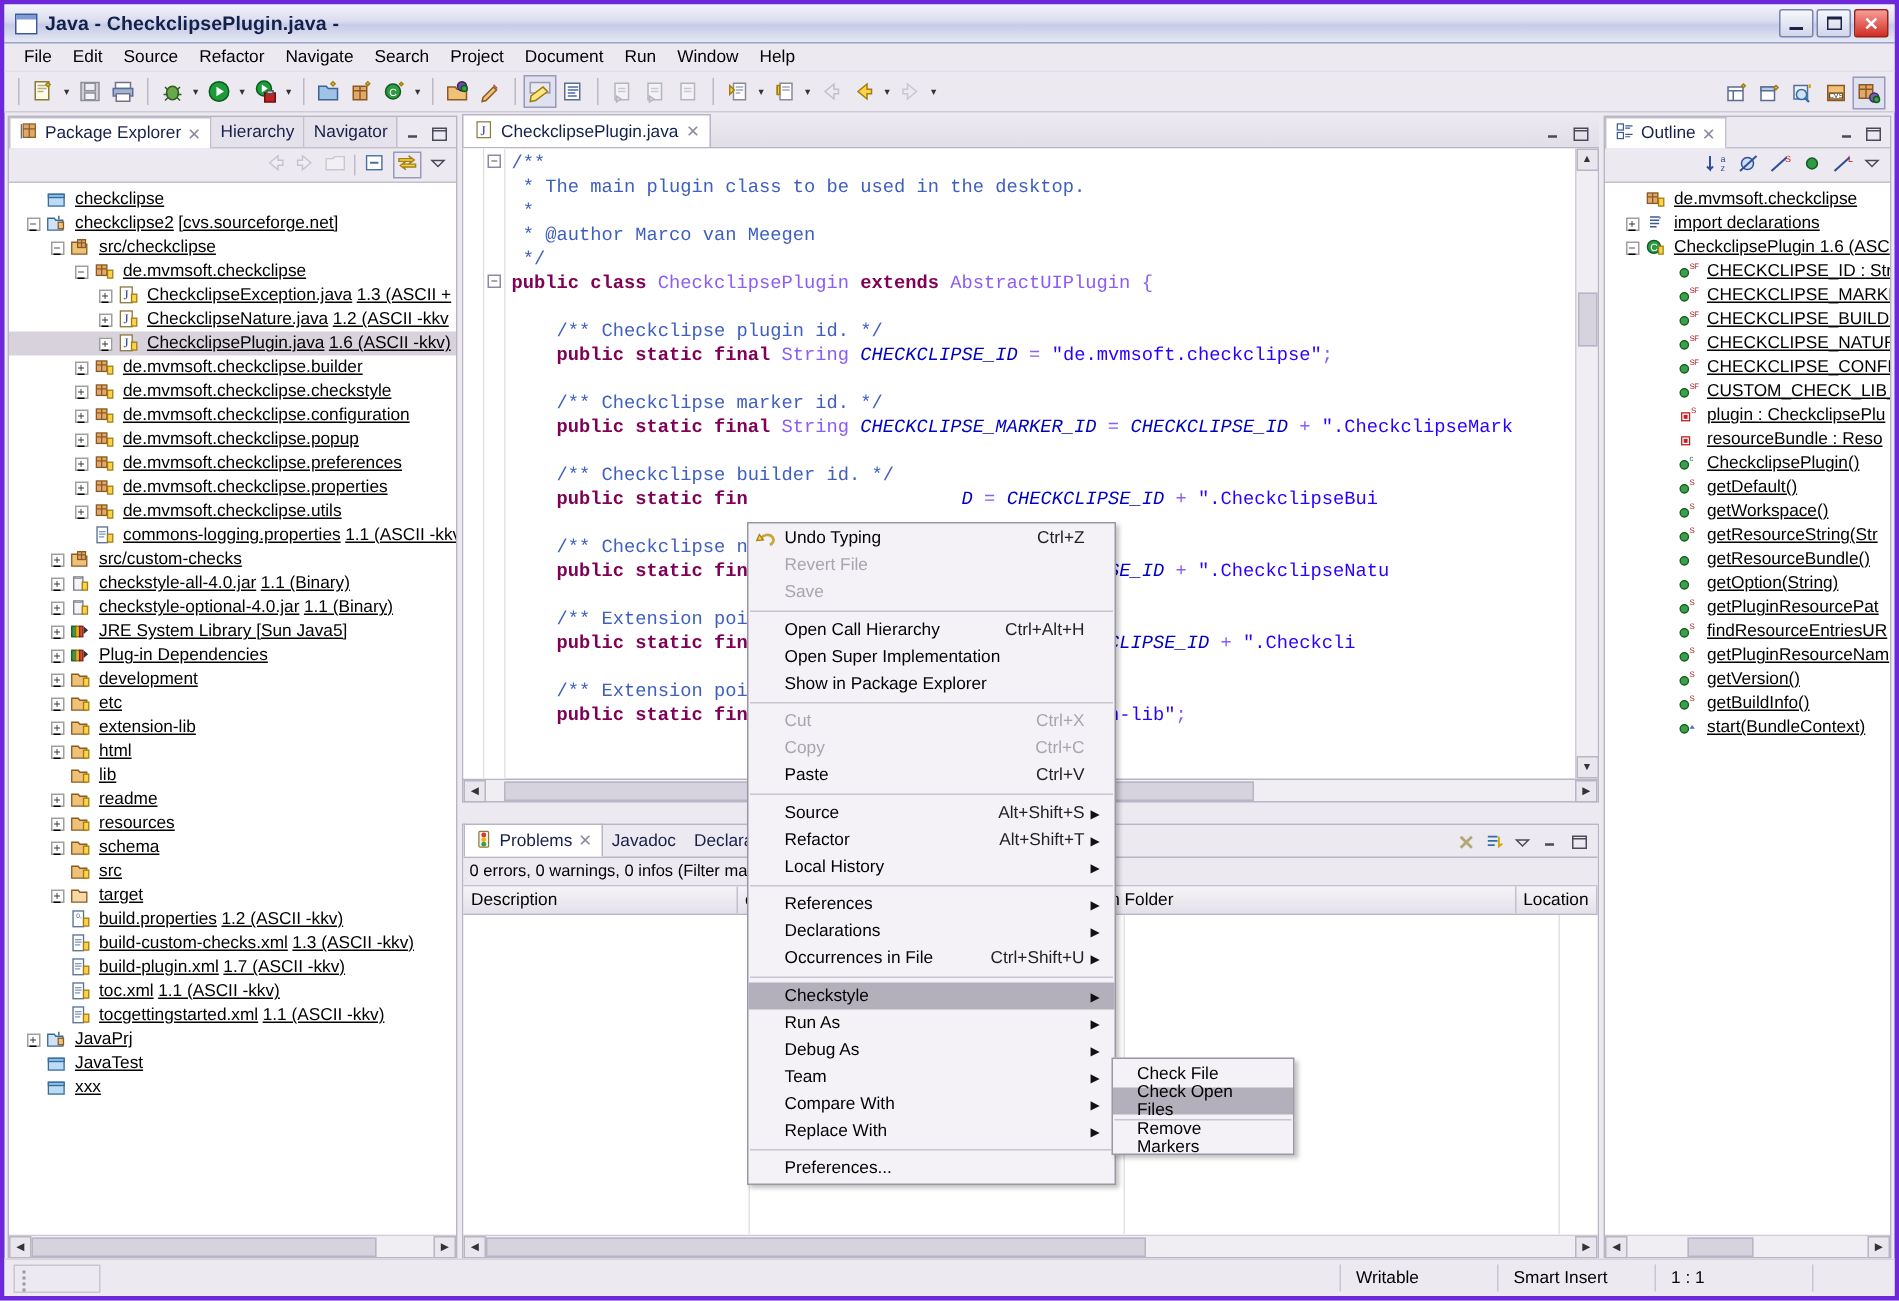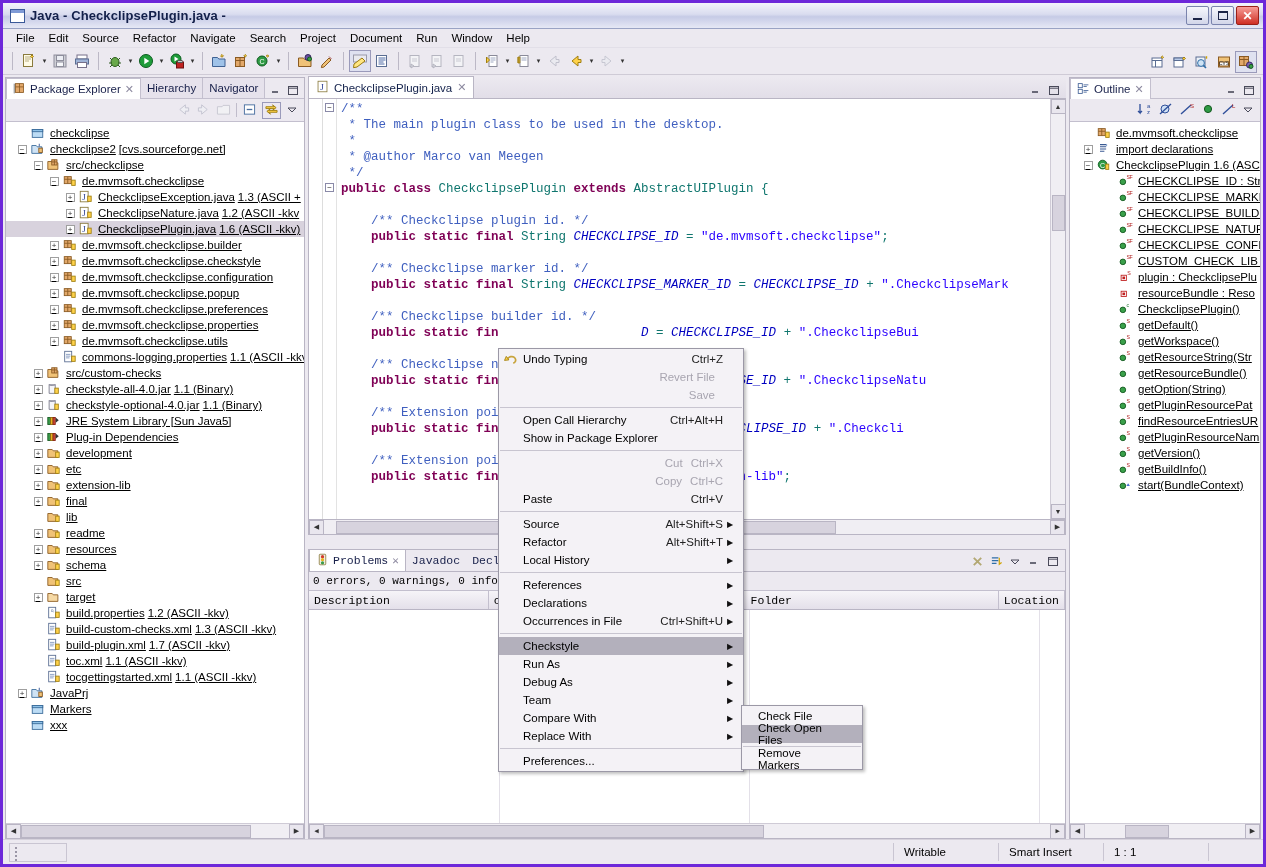--- a/index.html
+++ b/index.html
@@ -105,31 +105,31 @@
   #foldRuler { width:14px; flex:0 0 14px; background:#fff; border-right:1px solid #e3e3e3; position:relative;}
   .foldmark { position:absolute; left:2px; width:9px; height:9px; border:1px solid #8a8aa8;
               background:#fff; font-size:8px; line-height:7px; text-align:center; color:#333;}
   #codeWrap { flex:1 1 auto; position:relative; overflow:hidden; min-width:0;}
   pre#code { margin:0; padding:2px 0 0 4px; font-family:"Liberation Mono", monospace;
              font-size:12.5px; line-height:16px; color:#000; white-space:pre; }
   .kw { color:#7f0055; font-weight:bold; }
   .jd { color:#3f5fbf; }
   .st { color:#2a00ff; }
   .fld{ color:#0000c0; font-style:italic; }
-  .pl { color:#0f766e; }
+  .pl { color:#8b5cf6; }
   #vscroll { width:15px; flex:0 0 15px; background:#f0eef3; border-left:1px solid #cfcbd6;
              display:flex; flex-direction:column; align-items:center; }
   .sbtn { width:15px; height:15px; background:#e9e6ee; border:1px solid #b9b5c4;
           display:flex; align-items:center; justify-content:center; font-size:7px; color:#333;}
   .sthumb { width:13px; background:#d7d3de; border:1px solid #b9b5c4; margin:1px 0;}
   .hscroll { height:15px; background:#f0eef3; border-top:1px solid #cfcbd6; display:flex; align-items:center;}
   .hthumb { height:13px; background:#d7d3de; border:1px solid #b9b5c4;}
 
   
-  #problemsPart { height:290px; flex:0 0 290px; display:flex; flex-direction:column; margin-top:14px; min-height:0;font-family:Liberation Mono, monospace;}
+  #problemsPart { height:290px; flex:0 0 290px; display:flex; flex-direction:column; margin-top:14px; min-height:0;}
   #probTabs { display:flex; align-items:flex-end; height:22px; background:#ece9f0; border-bottom:1px solid #b9b5c4; }
   .ptab { height:21px; display:flex; align-items:center; gap:4px; padding:0 6px; font-size:11.5px; color:#18204a;}
   .ptab.active { background:#fff; border:1px solid #b9b5c4; border-bottom:none; height:22px;}
   #probRight { margin-left:auto; display:flex; align-items:center; gap:6px; padding-right:6px;}
   #probFilter { height:19px; background:#ece9f0; display:flex; align-items:center; padding-left:4px;
                 font-size:11px; color:#000; border-bottom:1px solid #c3bfce;}
   #probTableHead { height:19px; display:flex; background:linear-gradient(to bottom,#f6f4f8,#e4e0ea);
                    border-bottom:1px solid #b9b5c4; font-size:11.5px; color:#000;}
   .th { border-right:1px solid #c3bfce; padding:2px 5px; display:flex; align-items:center;}
   #probGrid { flex:1 1 auto; background:#fff; position:relative; overflow:hidden;}
@@ -144,21 +144,21 @@
 
   
   #ctxmenu { position:absolute; left:495px; top:345px; width:246px;
              background:#f4f2f6; border:1px solid #9b98a6; box-shadow:2px 2px 3px rgba(0,0,0,.25);
              font-size:11.5px; color:#000; padding:1px 0; z-index:50;}
   .mrow { height:18px; display:flex; align-items:center; padding:0 6px 0 0; }
   .mrow .micon{ width:24px; flex:0 0 24px; display:flex; align-items:center; justify-content:center;}
   .mrow .mlabel{ flex:1 1 auto; }
   .mrow .maccel{ color:#222; margin-left:8px; }
   .mrow .marrow{ width:14px; text-align:center; font-size:8px; color:#111;}
-  .mrow.disabled .mlabel, .mrow.disabled .maccel { color:#a8a5b0;text-align:right; }
+  .mrow.disabled .mlabel, .mrow.disabled .maccel { color:#a8a5b0; }
   .mrow.hl { background:#b3b0bc; }
   .msep { height:1px; background:#c8c5d0; margin:3px 1px; }
   #submenu { position:absolute; left:738px; top:702px; width:122px;
              background:#f4f2f6; border:1px solid #9b98a6; box-shadow:2px 2px 3px rgba(0,0,0,.25);
              font-size:11.5px; z-index:60; padding:1px 0;}
   #submenu .mrow .mlabel{ padding-left:16px;}
 </style>
 </head>
 <body>
 
@@ -774,21 +774,21 @@
                 <span class="indent" style="width: 24px;"></span>
                 <span class="twig">
                   <span class="exp">+</span>
                 </span>
                 <span style="display: flex; align-items: center; width: 17px; flex: 0 0 17px;">
                   <svg width="15" height="14" viewBox="0 0 16 16">
                     <path d="M1.5 4h5l1.2 1.5H13V13H1.5z" fill="#f0c277" stroke="#8a5a22"></path>
                     <rect x="10.5" y="7" width="4" height="6" fill="#ffd24a" stroke="#a07f10"></rect>
                   </svg>
                 </span>
-                <span class="tlabel">final</span>
+                <span class="tlabel">html</span>
               </div>
               <div class="trow">
                 <span class="indent" style="width: 24px;"></span>
                 <span class="twig"></span>
                 <span style="display: flex; align-items: center; width: 17px; flex: 0 0 17px;">
                   <svg width="15" height="14" viewBox="0 0 16 16">
                     <path d="M1.5 4h5l1.2 1.5H13V13H1.5z" fill="#f0c277" stroke="#8a5a22"></path>
                     <rect x="10.5" y="7" width="4" height="6" fill="#ffd24a" stroke="#a07f10"></rect>
                   </svg>
                 </span>
@@ -937,21 +937,21 @@
               </div>
               <div class="trow">
                 <span class="indent" style="width: 8px;"></span>
                 <span class="twig"></span>
                 <span style="display: flex; align-items: center; width: 17px; flex: 0 0 17px;">
                   <svg width="15" height="14" viewBox="0 0 16 16">
                     <rect x="2" y="4" width="12" height="9" fill="#bcdcf5" stroke="#3a6b9a"></rect>
                     <rect x="2" y="4" width="12" height="2.5" fill="#8fc2e8" stroke="#3a6b9a"></rect>
                   </svg>
                 </span>
-                <span class="tlabel">Markers</span>
+                <span class="tlabel">JavaTest</span>
               </div>
               <div class="trow">
                 <span class="indent" style="width: 8px;"></span>
                 <span class="twig"></span>
                 <span style="display: flex; align-items: center; width: 17px; flex: 0 0 17px;">
                   <svg width="15" height="14" viewBox="0 0 16 16">
                     <rect x="2" y="4" width="12" height="9" fill="#bcdcf5" stroke="#3a6b9a"></rect>
                     <rect x="2" y="4" width="12" height="2.5" fill="#8fc2e8" stroke="#3a6b9a"></rect>
                   </svg>
                 </span>
@@ -1472,20 +1472,26 @@
       </div>
       <div class="msep"></div>
       <div class="mrow">
         <span class="micon"></span>
         <span class="mlabel">Open Call Hierarchy</span>
         <span class="maccel">Ctrl+Alt+H</span>
         <span class="marrow"></span>
       </div>
       <div class="mrow">
         <span class="micon"></span>
+        <span class="mlabel">Open Super Implementation</span>
+        <span class="maccel"></span>
+        <span class="marrow"></span>
+      </div>
+      <div class="mrow">
+        <span class="micon"></span>
         <span class="mlabel">Show in Package Explorer</span>
         <span class="maccel"></span>
         <span class="marrow"></span>
       </div>
       <div class="msep"></div>
       <div class="mrow disabled">
         <span class="micon"></span>
         <span class="mlabel">Cut</span>
         <span class="maccel">Ctrl+X</span>
         <span class="marrow"></span>

